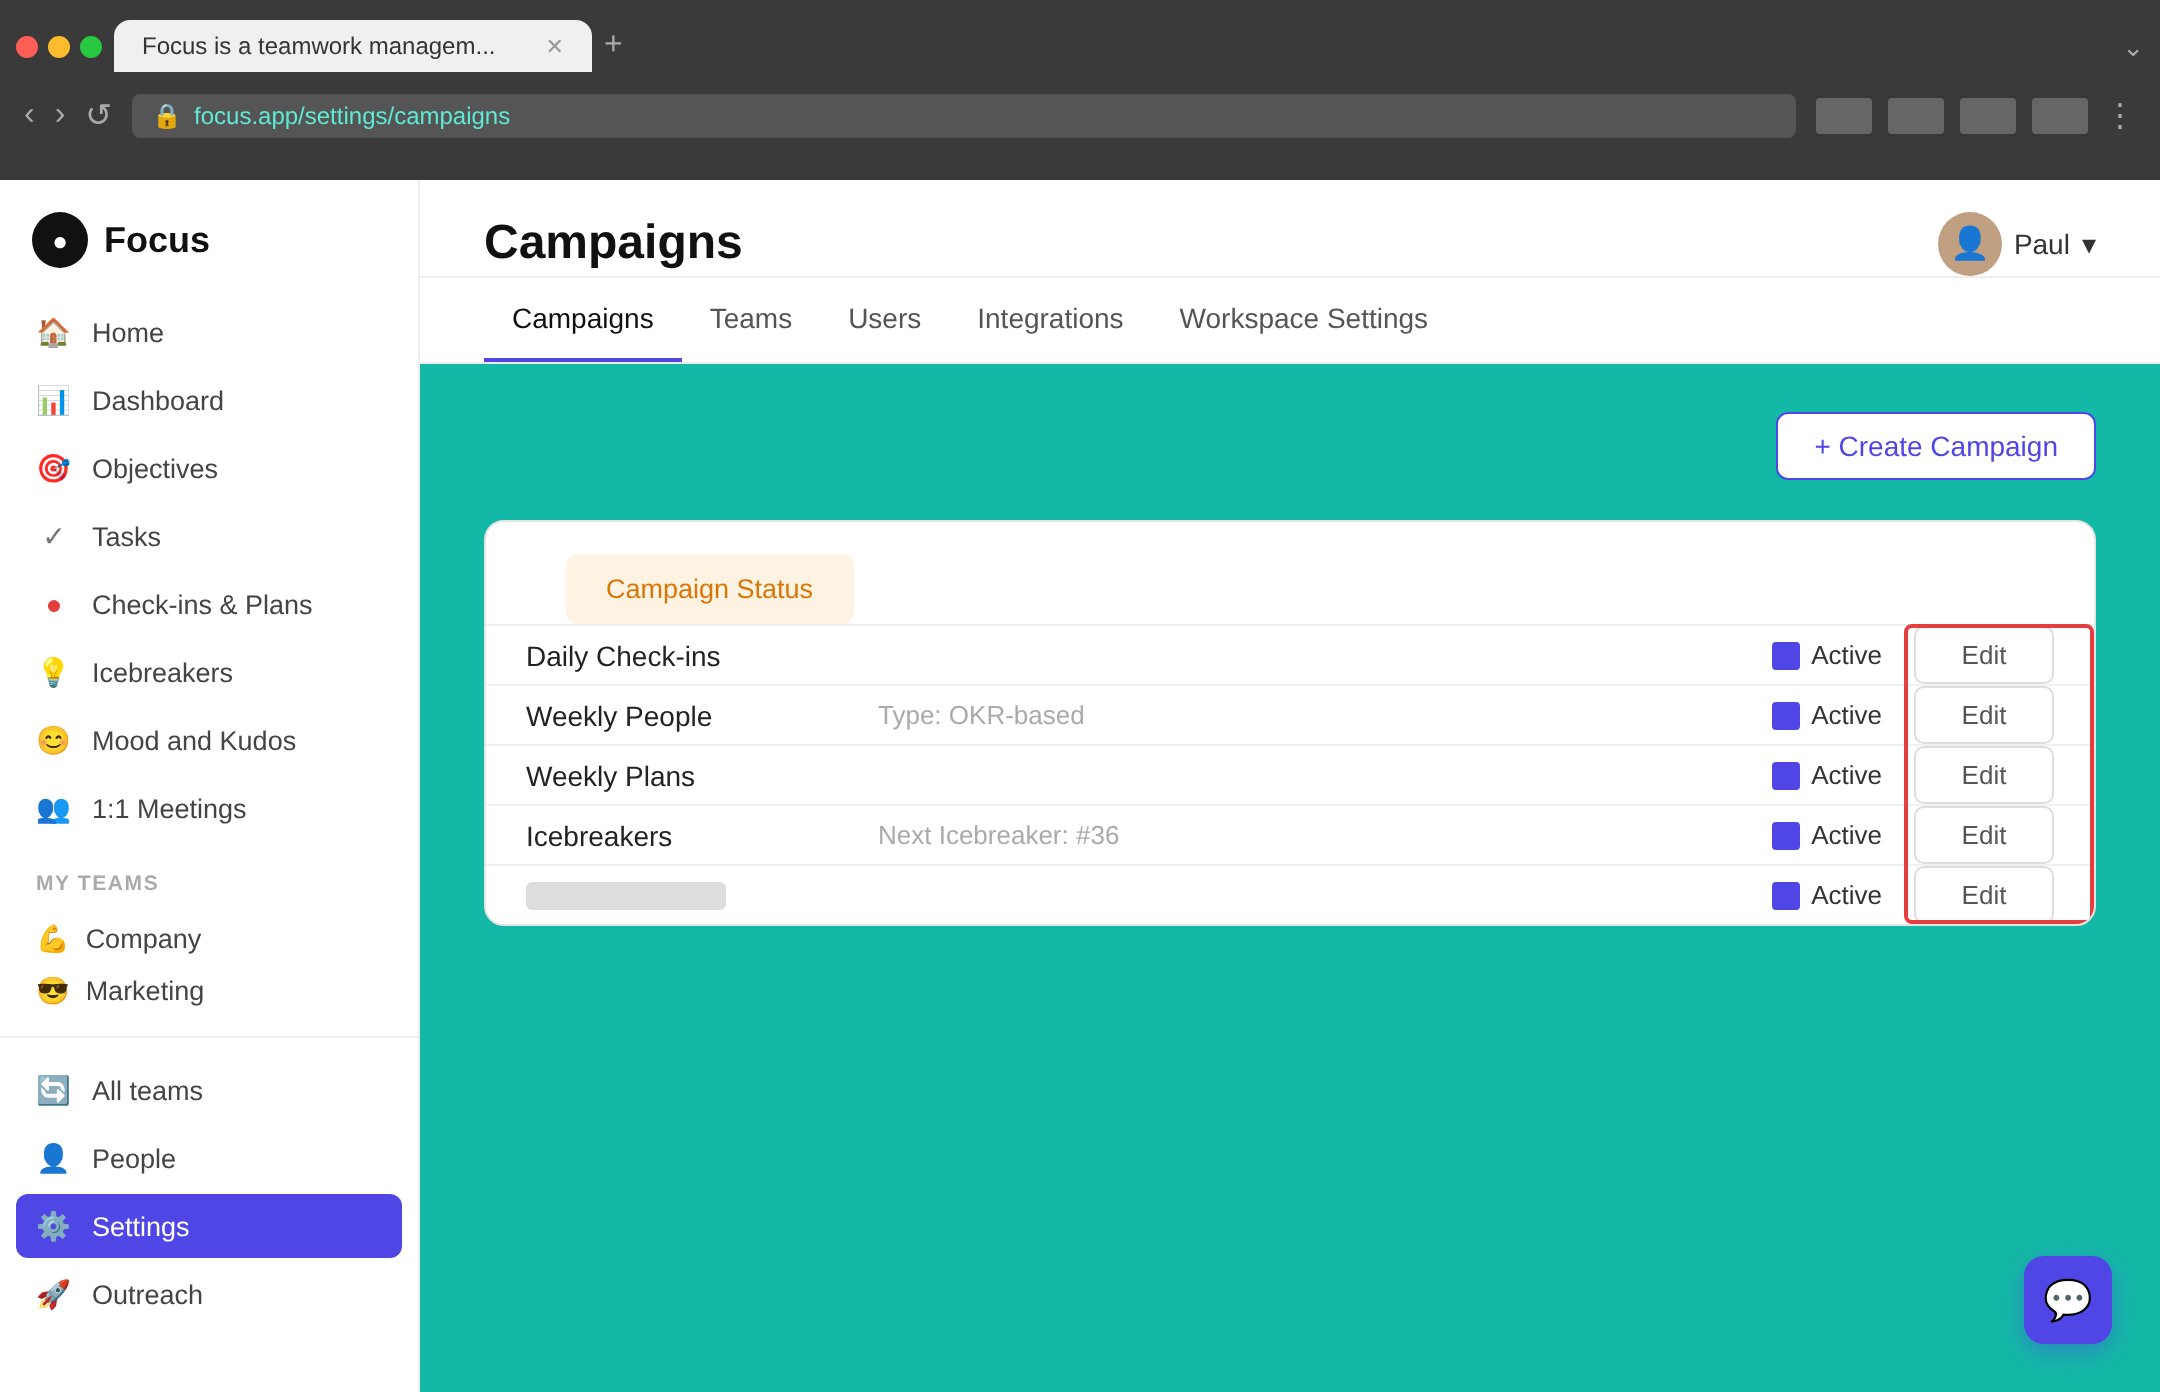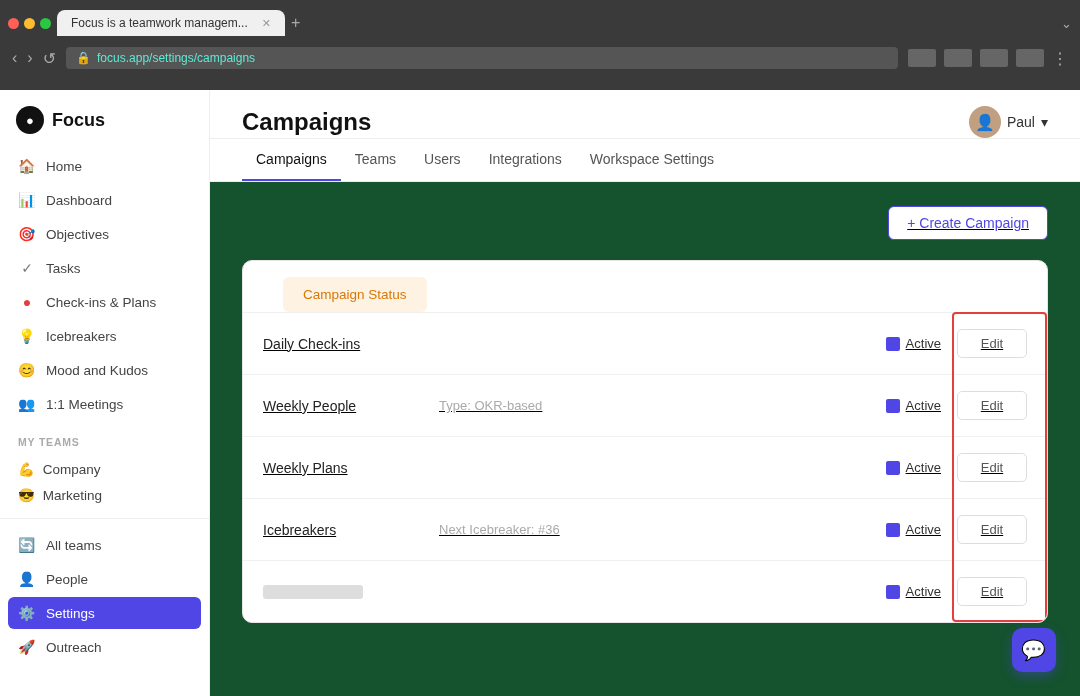--- a/index.html
+++ b/index.html
@@ -1,21 +1,21 @@
 <!DOCTYPE html>
 <html><head>
   <meta charset="utf-8">
   <style>
     * { box-sizing: border-box; margin: 0; padding: 0; }
     body { font-family: -apple-system, BlinkMacSystemFont, 'Segoe UI', sans-serif; background: #e8e8e8; width: 1080px; height: 696px; overflow: hidden; }
 
     
     .browser-chrome { background: #3a3a3a; width: 1080px; height: 90px; display: flex; flex-direction: column; }
     .browser-tabs { display: flex; align-items: center; padding: 8px 8px 0; height: 38px; }
-    .browser-tab { background: #f0f0f0; border-radius: 8px 8px 0 0; padding: 6px 14px; font-size: 12px; color: #333; display: flex; align-items: center; gap: 14px; min-width: 200px; }
+    .browser-tab { background: #f0f0f0; border-radius: 8px 8px 0 0; padding: 6px 14px; font-size: 12px; color: #333; display: flex; align-items: center; gap: 25px; min-width: 200px; }
     .tab-dots { display: flex; gap: 5px; margin-right: 6px; }
     .tab-dot { width: 11px; height: 11px; border-radius: 50%; }
     .tab-dot.red { background: #ff5f57; }
     .tab-dot.yellow { background: #febc2e; }
     .tab-dot.green { background: #28c840; }
     .tab-close { margin-left: auto; color: #999; font-size: 11px; cursor: pointer; }
     .tab-plus { color: #aaa; font-size: 16px; margin-left: 6px; cursor: pointer; }
     .browser-bar { background: #3a3a3a; display: flex; align-items: center; padding: 6px 12px; gap: 10px; height: 40px; }
     .nav-btn { color: #aaa; font-size: 16px; cursor: pointer; background: none; border: none; }
     .address-bar { flex: 1; background: #555; border-radius: 4px; padding: 4px 10px; color: #ccc; font-size: 12px; display: flex; align-items: center; gap: 6px; }
@@ -46,28 +46,28 @@
     .main { flex: 1; display: flex; flex-direction: column; overflow: hidden; }
     .top-bar { display: flex; align-items: center; justify-content: space-between; padding: 16px 32px 0; border-bottom: 1px solid #eee; }
     .page-title { font-size: 24px; font-weight: 600; color: #111; }
     .user-avatar { display: flex; align-items: center; gap: 6px; cursor: pointer; font-size: 14px; color: #333; }
     .avatar-circle { width: 32px; height: 32px; border-radius: 50%; background: #c0a080; overflow: hidden; display: flex; align-items: center; justify-content: center; font-size: 16px; }
     .tabs-row { display: flex; align-items: center; gap: 0; padding: 0 32px; border-bottom: 1px solid #eee; }
     .tab-item { padding: 12px 14px; font-size: 14px; color: #555; cursor: pointer; border-bottom: 2px solid transparent; }
     .tab-item.active { color: #111; border-bottom: 2px solid #4f46e5; font-weight: 500; }
 
     
-    .content { flex: 1; padding: 24px 32px; overflow-y: auto; background: #14532d; text-decoration: underline; }
+    .content { flex: 1; padding: 24px 32px; overflow-y: auto; background: #14b8a6; }
     .create-btn-row { display: flex; justify-content: flex-end; margin-bottom: 20px; }
     .create-btn { background: #fff; border: 1.5px solid #4f46e5; color: #4f46e5; font-size: 14px; padding: 8px 18px; border-radius: 6px; cursor: pointer; font-weight: 500; }
 
     
     .campaign-card { background: #fff; border-radius: 10px; border: 1px solid #e5e5e5; overflow: hidden; }
     .campaign-status-header { background: #fef3e2; padding: 10px 20px; font-size: 13.5px; font-weight: 500; color: #d97706; display: inline-block; margin: 16px 20px 0; border-radius: 6px; }
-    .campaign-row { display: flex; align-items: center; padding: 16px 20px; border-top: 1px solid #f0f0f0; gap: 16px; }
+    .campaign-row { display: flex; align-items: center; padding: 0 20px; border-top: 1px solid #f0f0f0; gap: 16px; }
     .campaign-name { font-size: 14px; color: #222; font-weight: 500; min-width: 160px; }
     .campaign-type { font-size: 13px; color: #aaa; flex: 1; }
     .status-badge { display: flex; align-items: flex-end; gap: 6px; font-size: 13px; color: #333; }
     .status-dot { width: 14px; height: 14px; background: #4f46e5; border-radius: 2px; }
     .edit-btn { background: #fff; border: 1px solid #ddd; color: #555; font-size: 13px; padding: 6px 18px; border-radius: 5px; cursor: pointer; min-width: 70px; }
     .blurred-name { background: #ddd; border-radius: 3px; width: 100px; height: 14px; }
 
     
     .campaign-rows-with-highlight { position: relative; }
     .red-box { position: absolute; right: 0px; top: 0px; bottom: 0px; width: 95px; border: 2.5px solid #e53e3e; border-radius: 4px; pointer-events: none; z-index: 10; }

